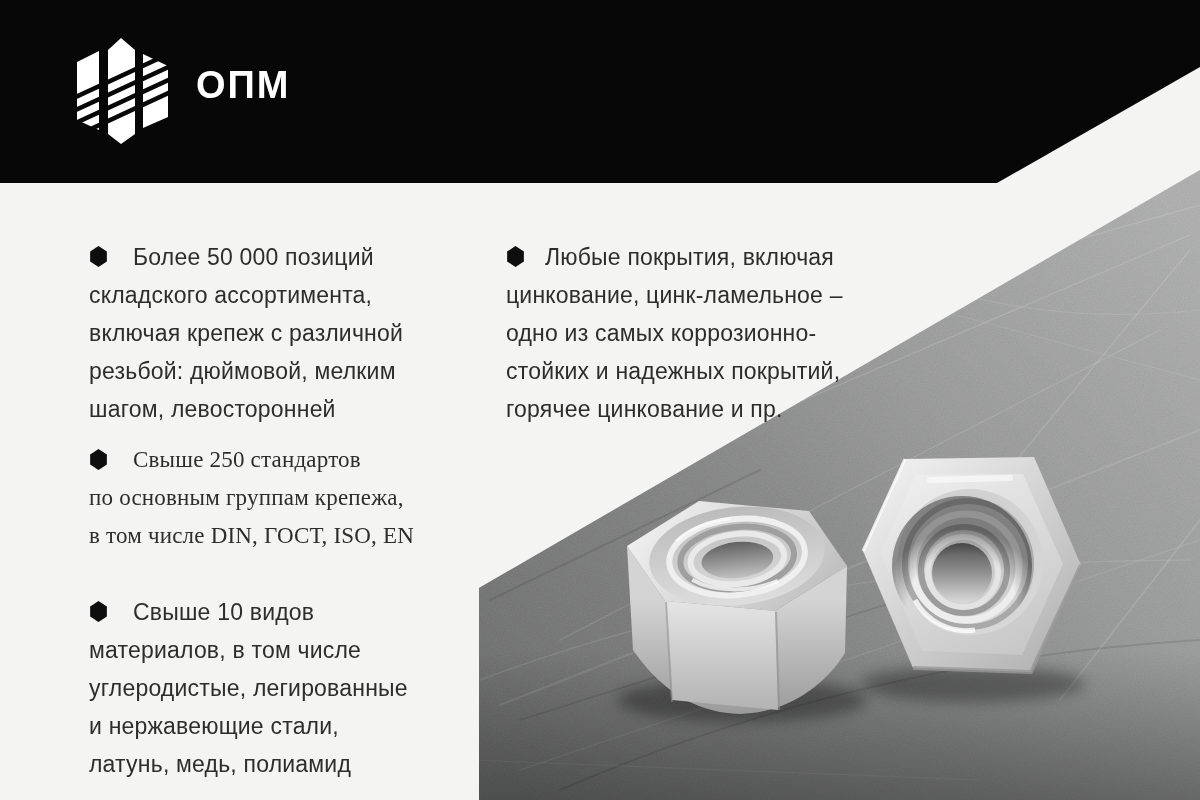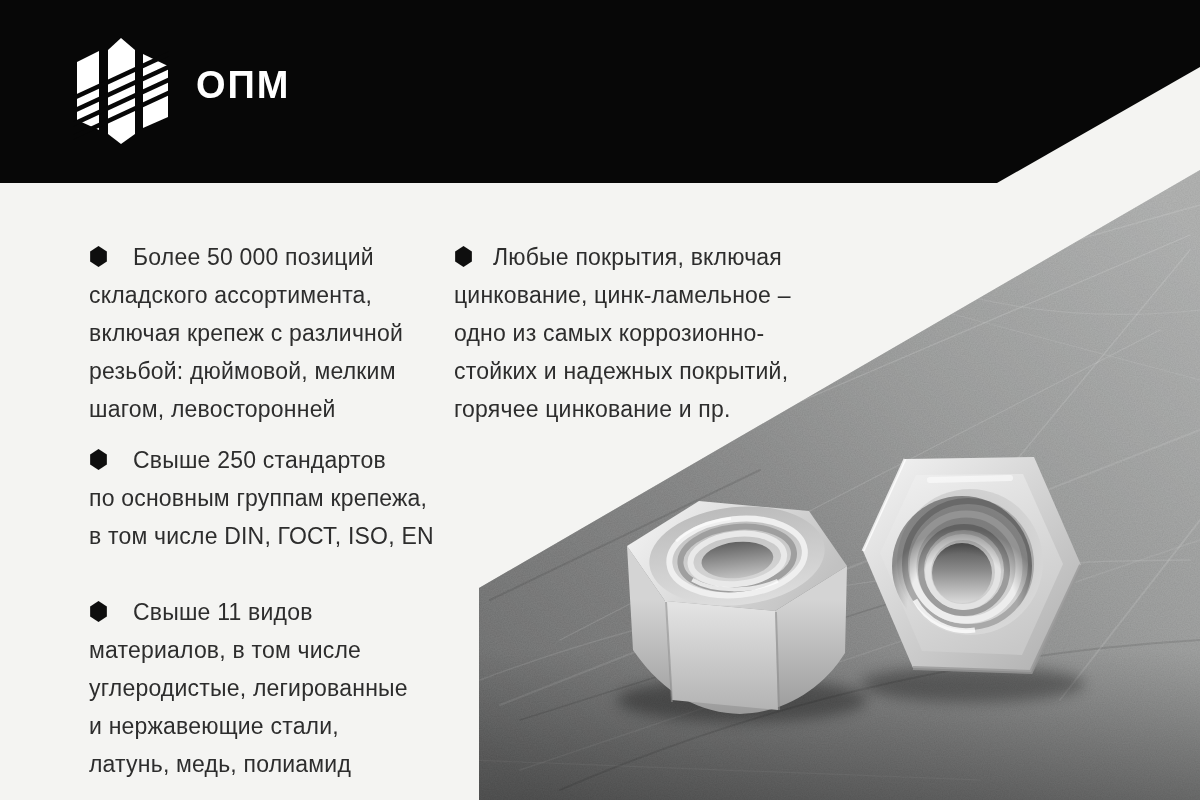--- a/index.html
+++ b/index.html
@@ -32,23 +32,23 @@
     margin:0;white-space:pre-line;
     font-size:23px;line-height:38px;color:#2d2d2d;letter-spacing:0.2px;
   }
   .feature.indent-left p{text-indent:44px;}
   .feature.indent-right p{text-indent:39px;}
   .hex-bullet{
     position:absolute;left:0;top:8px;width:19px;height:21px;background:#0e0e0e;
     clip-path:polygon(50% 0,94% 26%,94% 74%,50% 100%,6% 74%,6% 26%);
   }
   .f1{left:89px;top:238px;}
-  .f2{left:89px;top:441px;}
+  .f2{left:89px;top:441px;font-family:Liberation Serif, serif;}
   .f3{left:89px;top:593px;}
-  .f4{left:454px;top:238px;}
+  .f4{left:506px;top:238px;}
 </style>
 </head>
 <body>
 
 <div class="stage">
 
   <svg class="photo-layer" viewBox="0 0 1200 800" role="img" aria-label="Две стальные шестигранные гайки на металлической поверхности">
     <defs>
       <clipPath id="photoClip">
           <polygon points="479,588 1200,170 1200,800 479,800"></polygon>
@@ -186,21 +186,21 @@
 шагом, левосторонней</p>
     </div>
     <div class="feature indent-left f2">
       <span class="hex-bullet"></span>
       <p>Свыше 250 стандартов
 по основным группам крепежа,
 в том числе DIN, ГОСТ, ISO, EN</p>
     </div>
     <div class="feature indent-left f3">
       <span class="hex-bullet"></span>
-      <p>Свыше 11 видов
+      <p>Свыше 10 видов
 материалов, в том числе
 углеродистые, легированные
 и нержавеющие стали,
 латунь, медь, полиамид</p>
     </div>
     <div class="feature indent-right f4">
       <span class="hex-bullet"></span>
       <p>Любые покрытия, включая
 цинкование, цинк-ламельное –
 одно из самых коррозионно-

